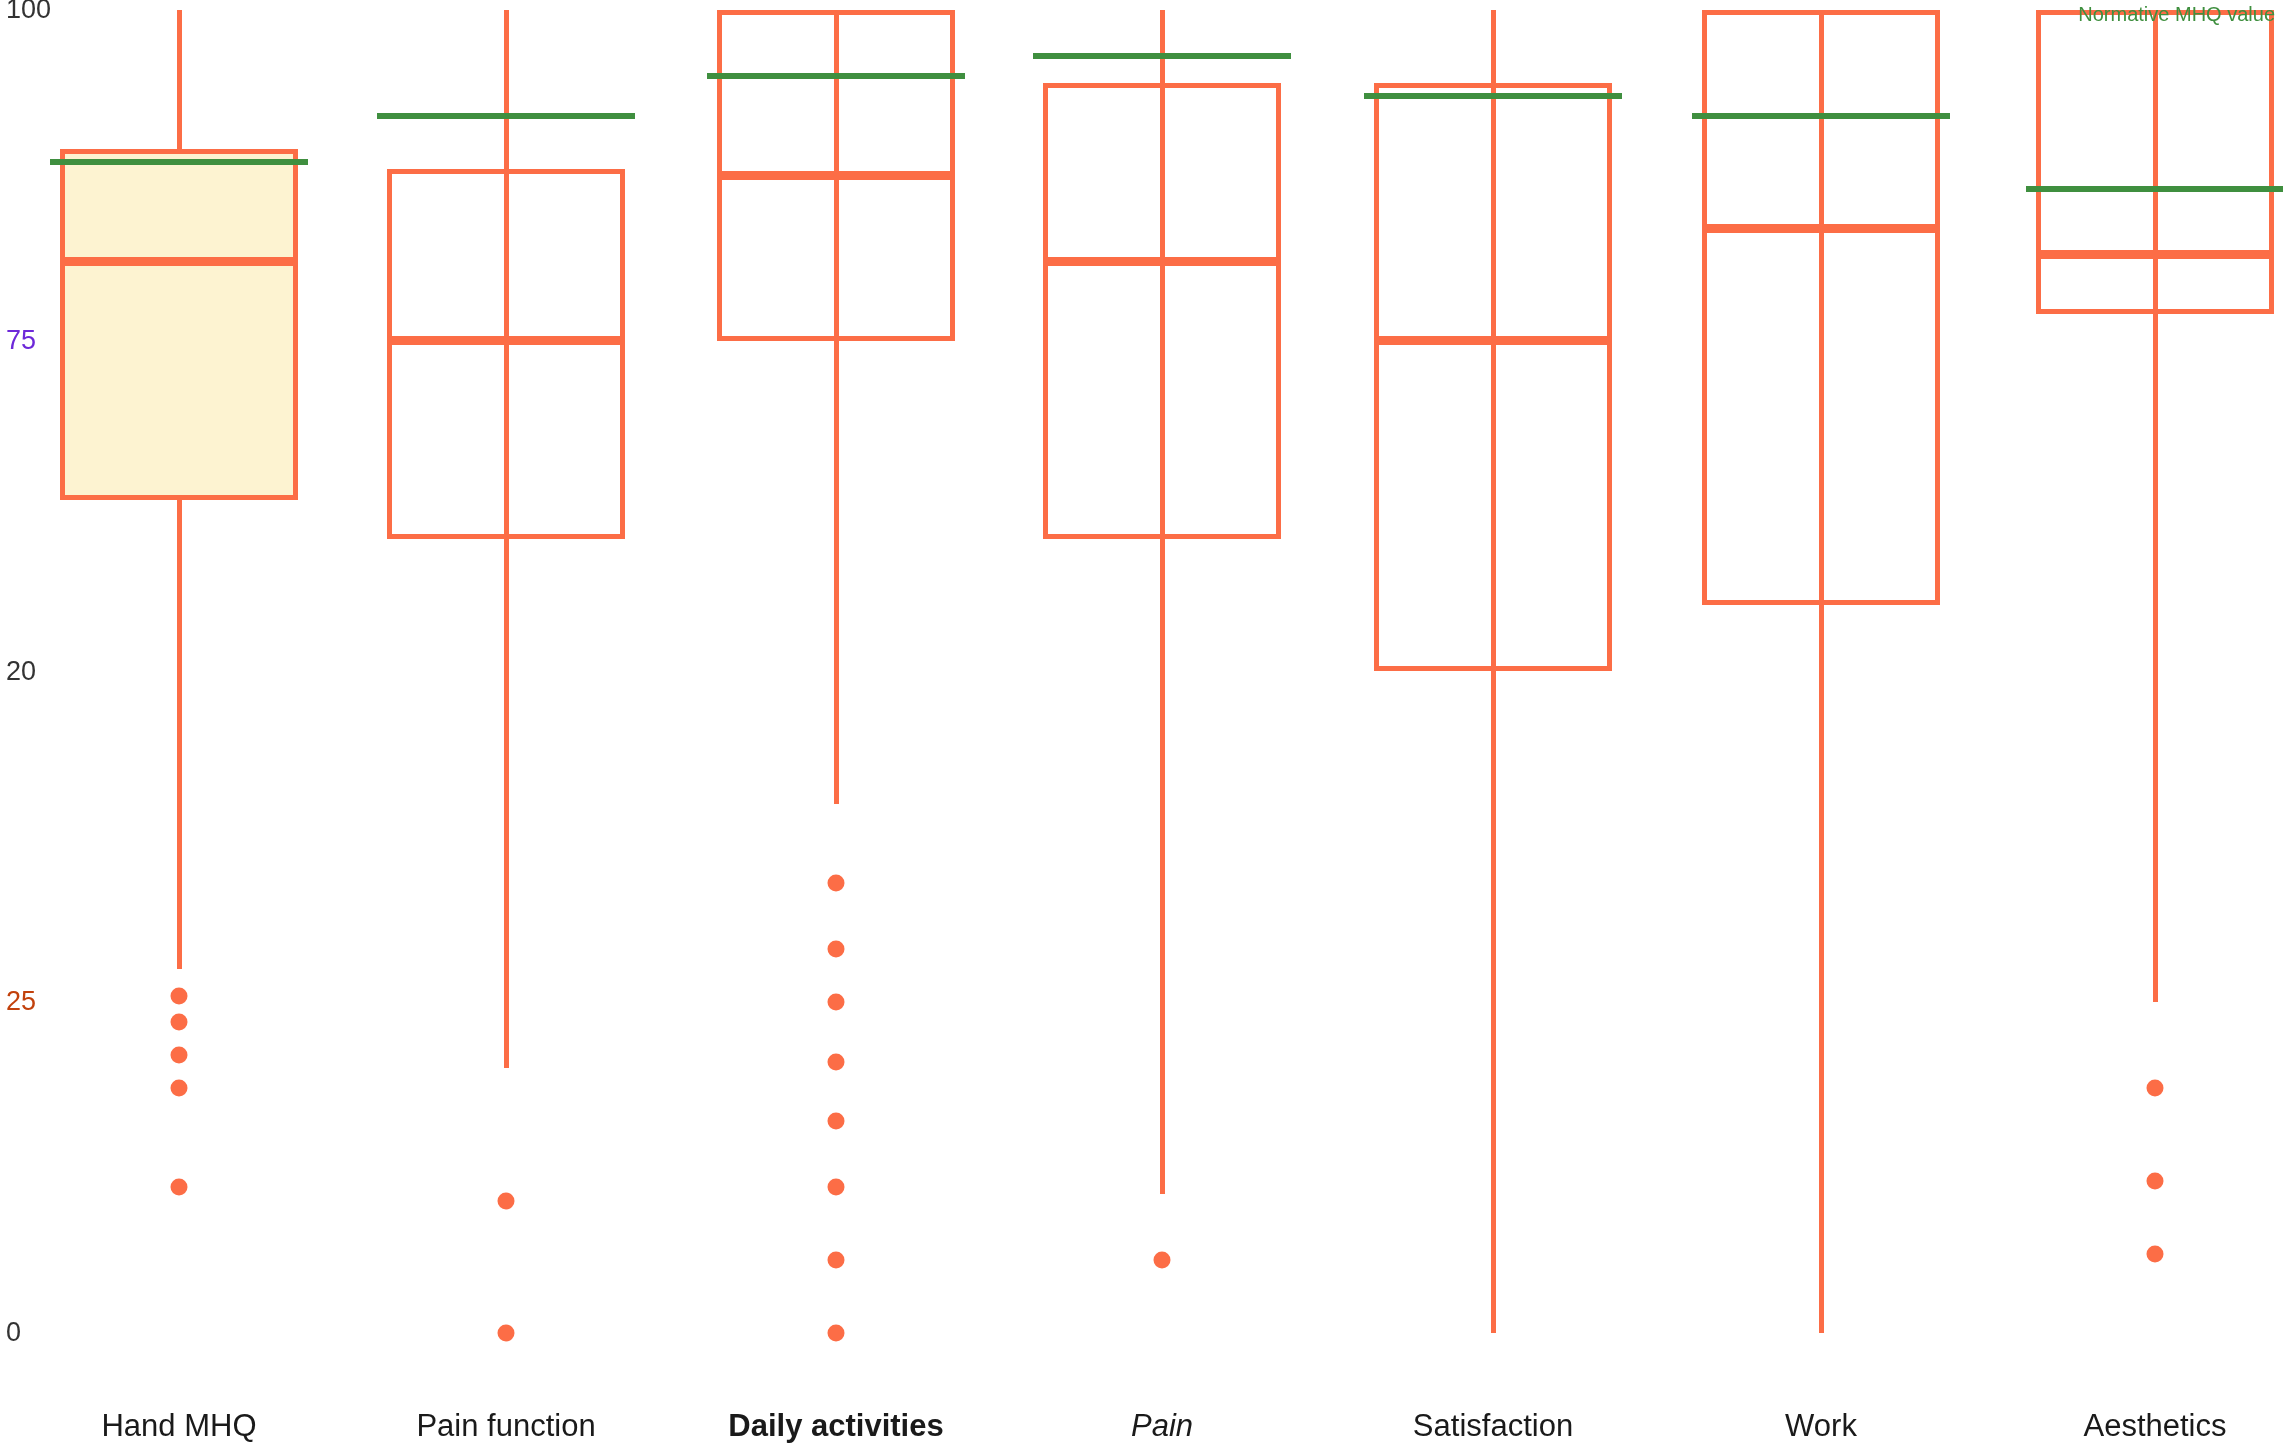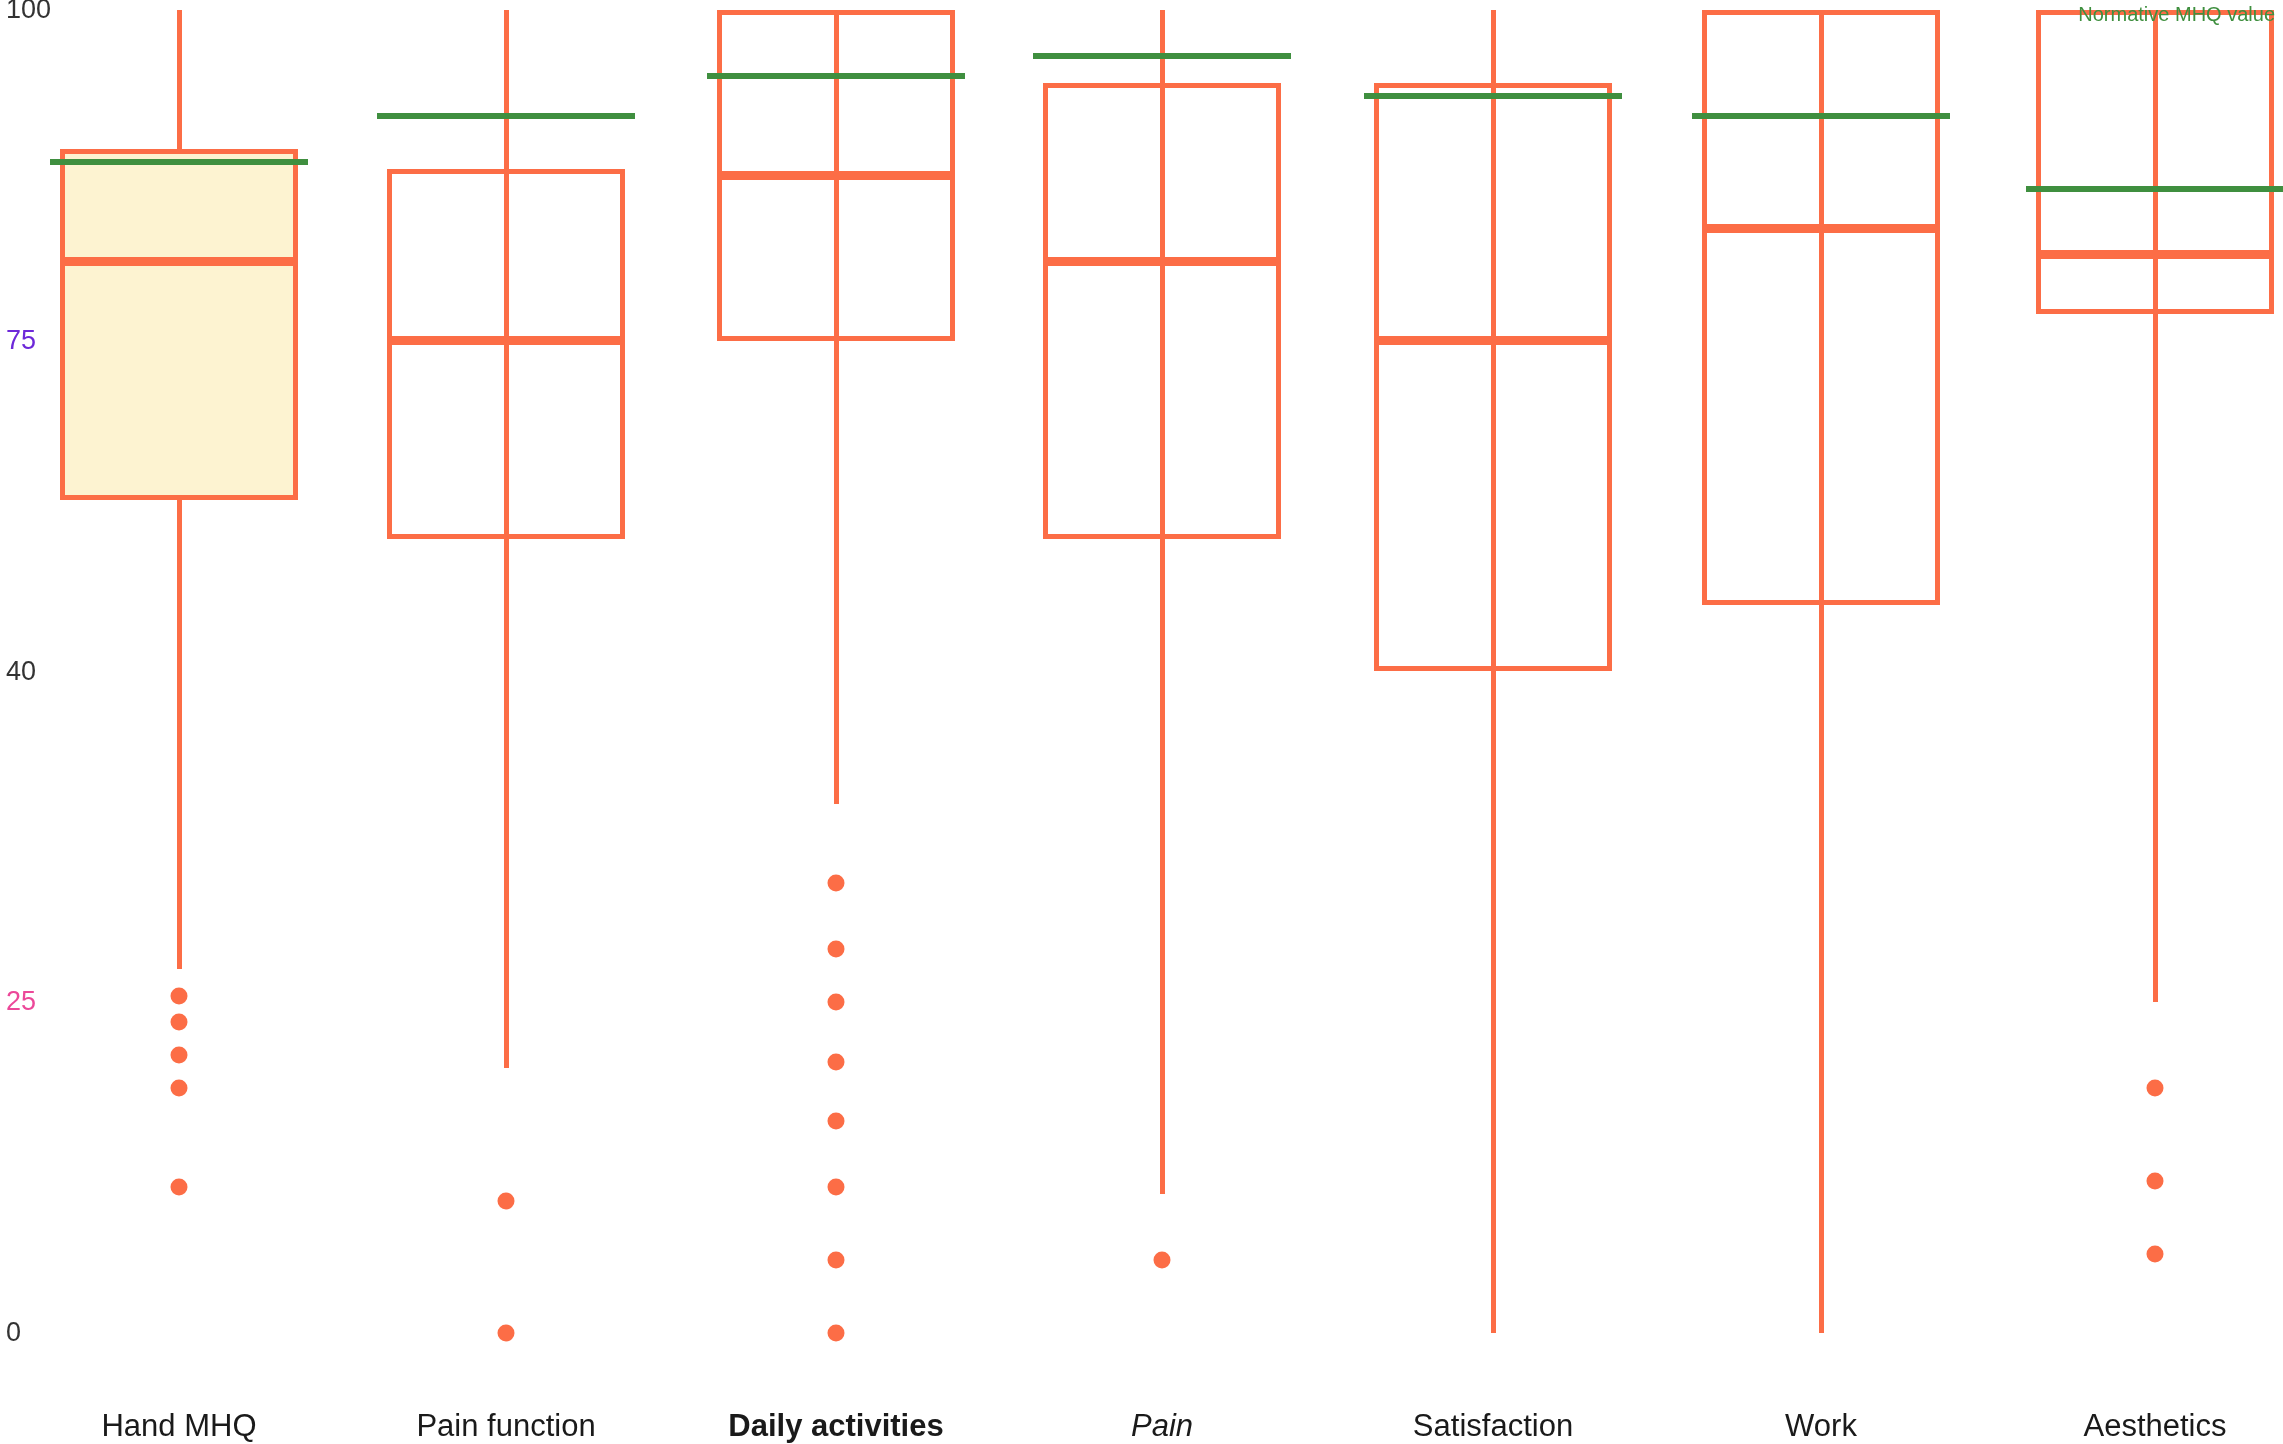--- a/index.html
+++ b/index.html
@@ -79,22 +79,22 @@
     text-align:right;
     margin-left:10px;
   }
 </style>
 </head>
 <body>
 
 <div id="stage">
   <div id="plot">
       <div class="ytick-label" style="left: 6px; top: 1319px; color: rgb(51, 51, 51);">0</div>
-      <div class="ytick-label" style="left: 6px; top: 988.25px; color: #ec4899;">25</div>
-      <div class="ytick-label" style="left: 6px; top: 657.5px; color: rgb(51, 51, 51);">40</div>
+      <div class="ytick-label" style="left: 6px; top: 988.25px; color: #c2410c;">25</div>
+      <div class="ytick-label" style="left: 6px; top: 657.5px; color: rgb(51, 51, 51);">20</div>
       <div class="ytick-label" style="left: 6px; top: 326.75px; color: #6d28d9;">75</div>
       <div class="ytick-label" style="left: 6px; top: -4px; color: rgb(51, 51, 51);">100</div>
       <div class="bx-whisker" style="left: 176.5px; top: 10px; height: 959.175px; background: rgb(252, 109, 70);"></div>
       <div class="bx-box highlight" style="left: 60px; top: 148.915px; width: 238px; height: 350.595px; border-color: rgb(252, 109, 70); background: rgb(253, 243, 209);"></div>
       <div class="bx-median" style="left: 60px; width: 238px; top: 256.87px; background: rgb(252, 109, 70);"></div>
       <div class="norm-line" style="left: 50px; width: 258px; top: 159.145px; background: rgb(63, 143, 63);"></div>
       <div class="bx-outlier" style="left: 179px; top: 995.635px; background: rgb(252, 109, 70);"></div>
       <div class="bx-outlier" style="left: 179px; top: 1022.1px; background: rgb(252, 109, 70);"></div>
       <div class="bx-outlier" style="left: 179px; top: 1055.17px; background: rgb(252, 109, 70);"></div>
       <div class="bx-outlier" style="left: 179px; top: 1088.24px; background: rgb(252, 109, 70);"></div>

